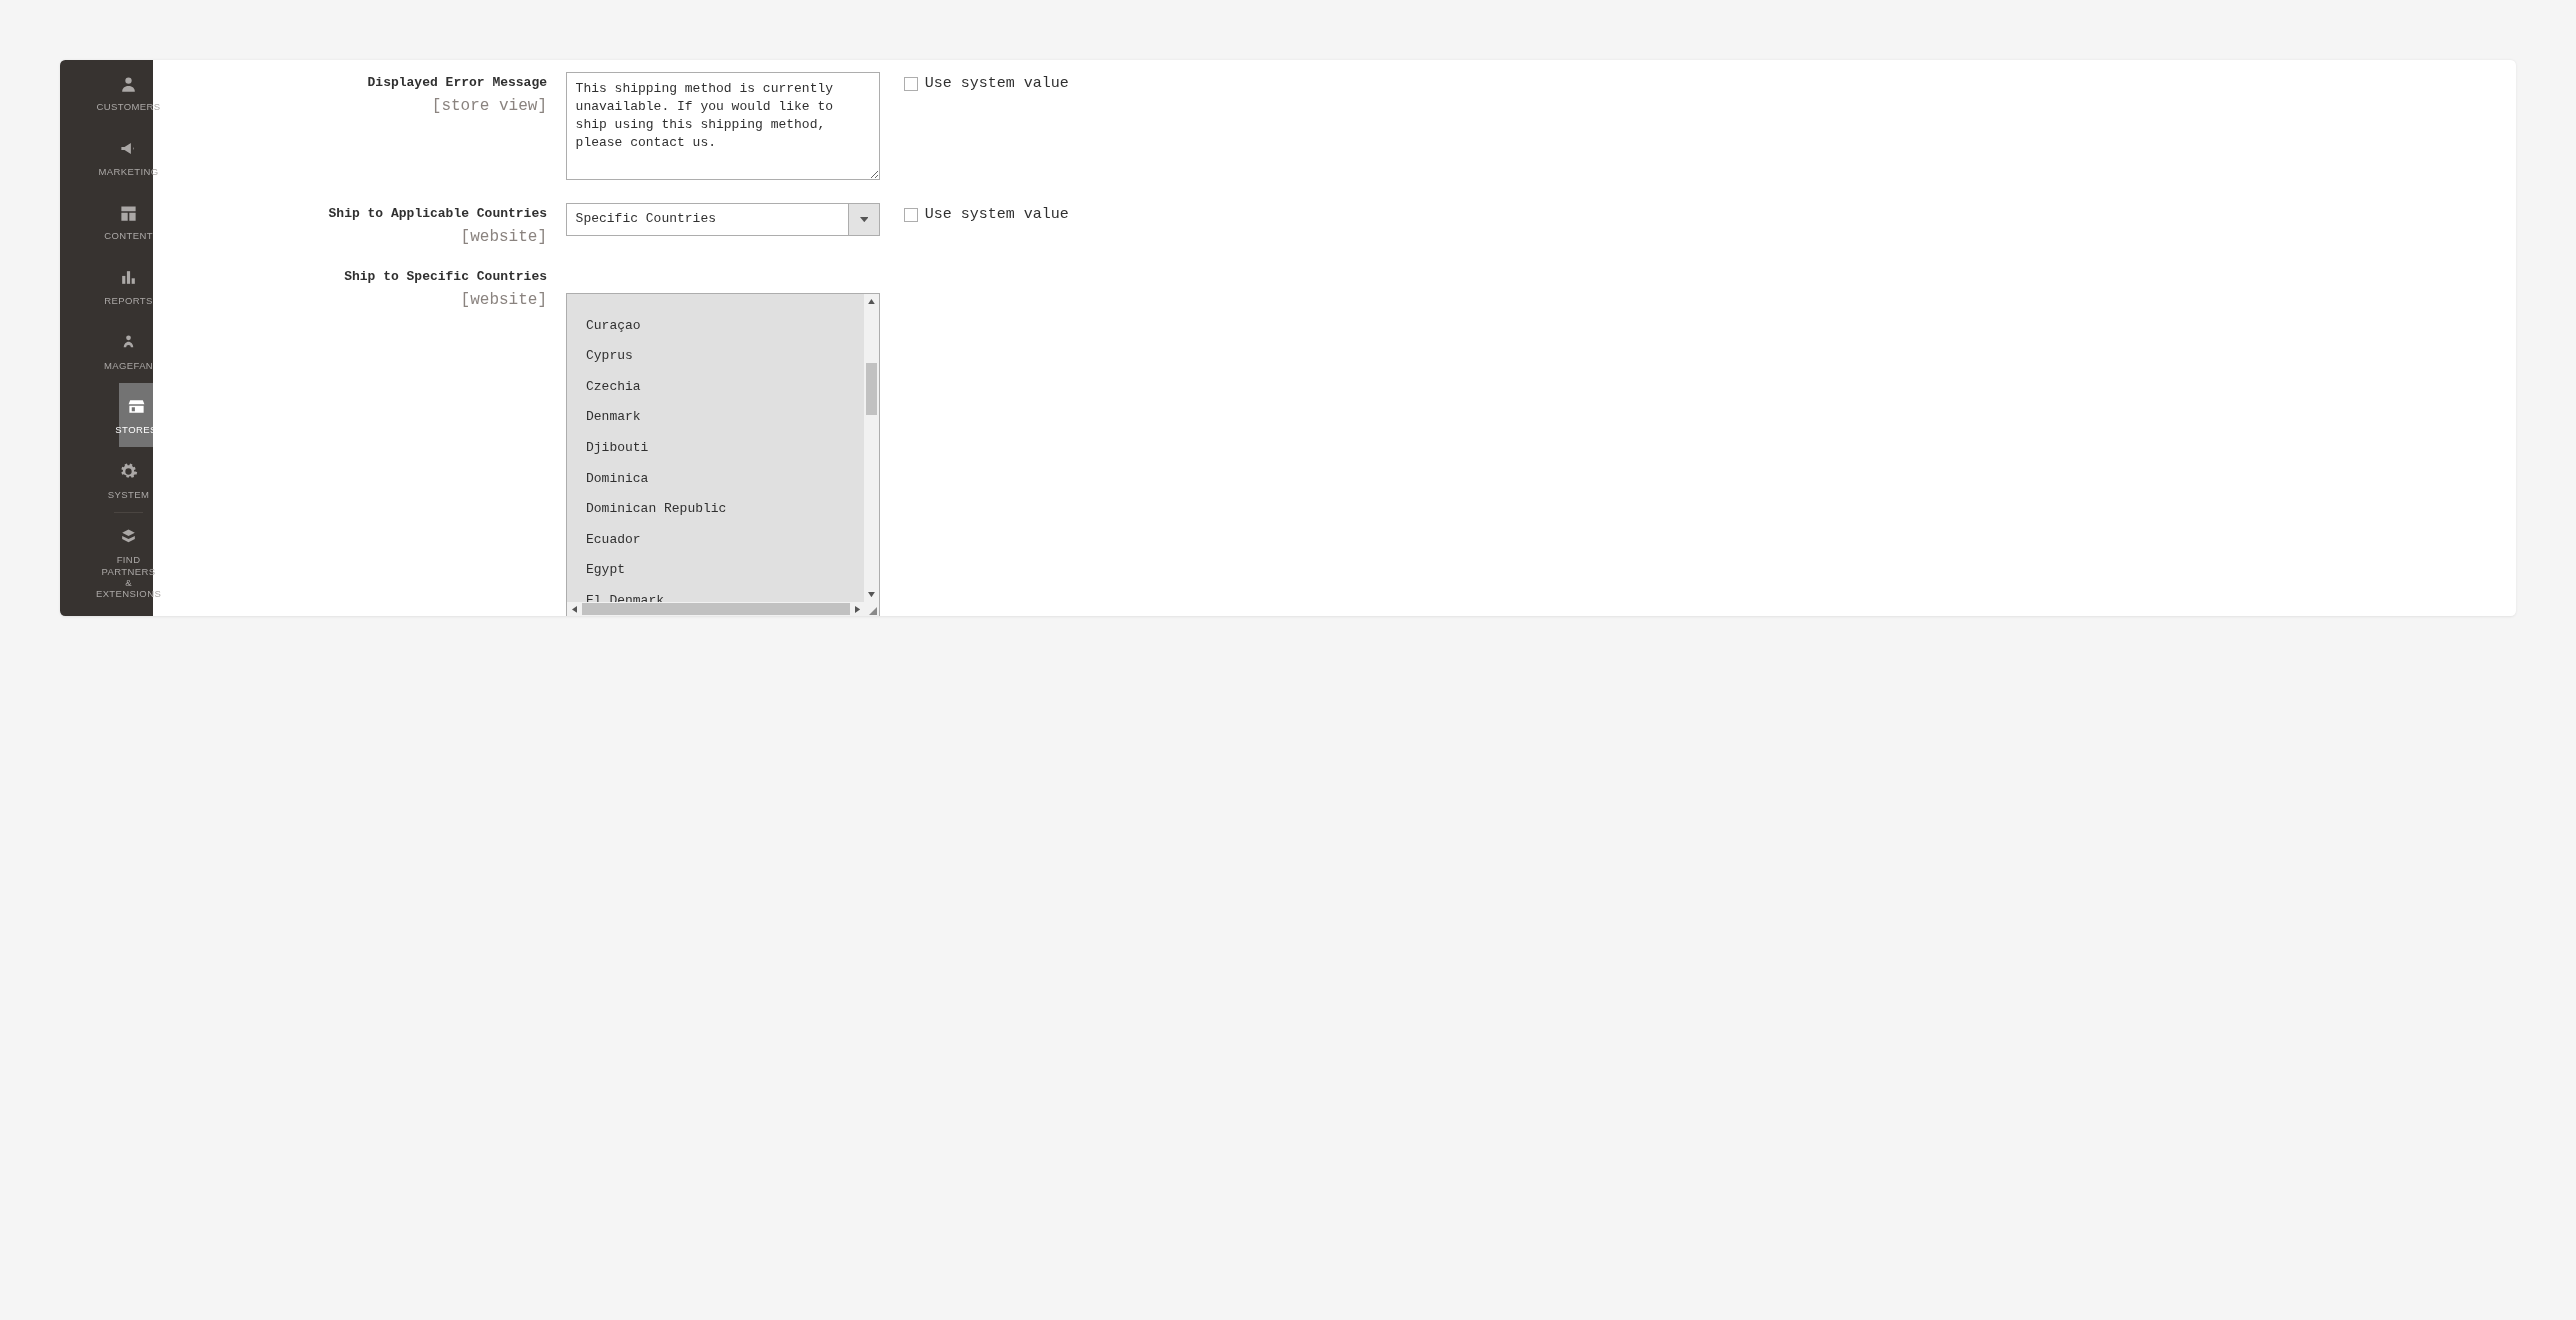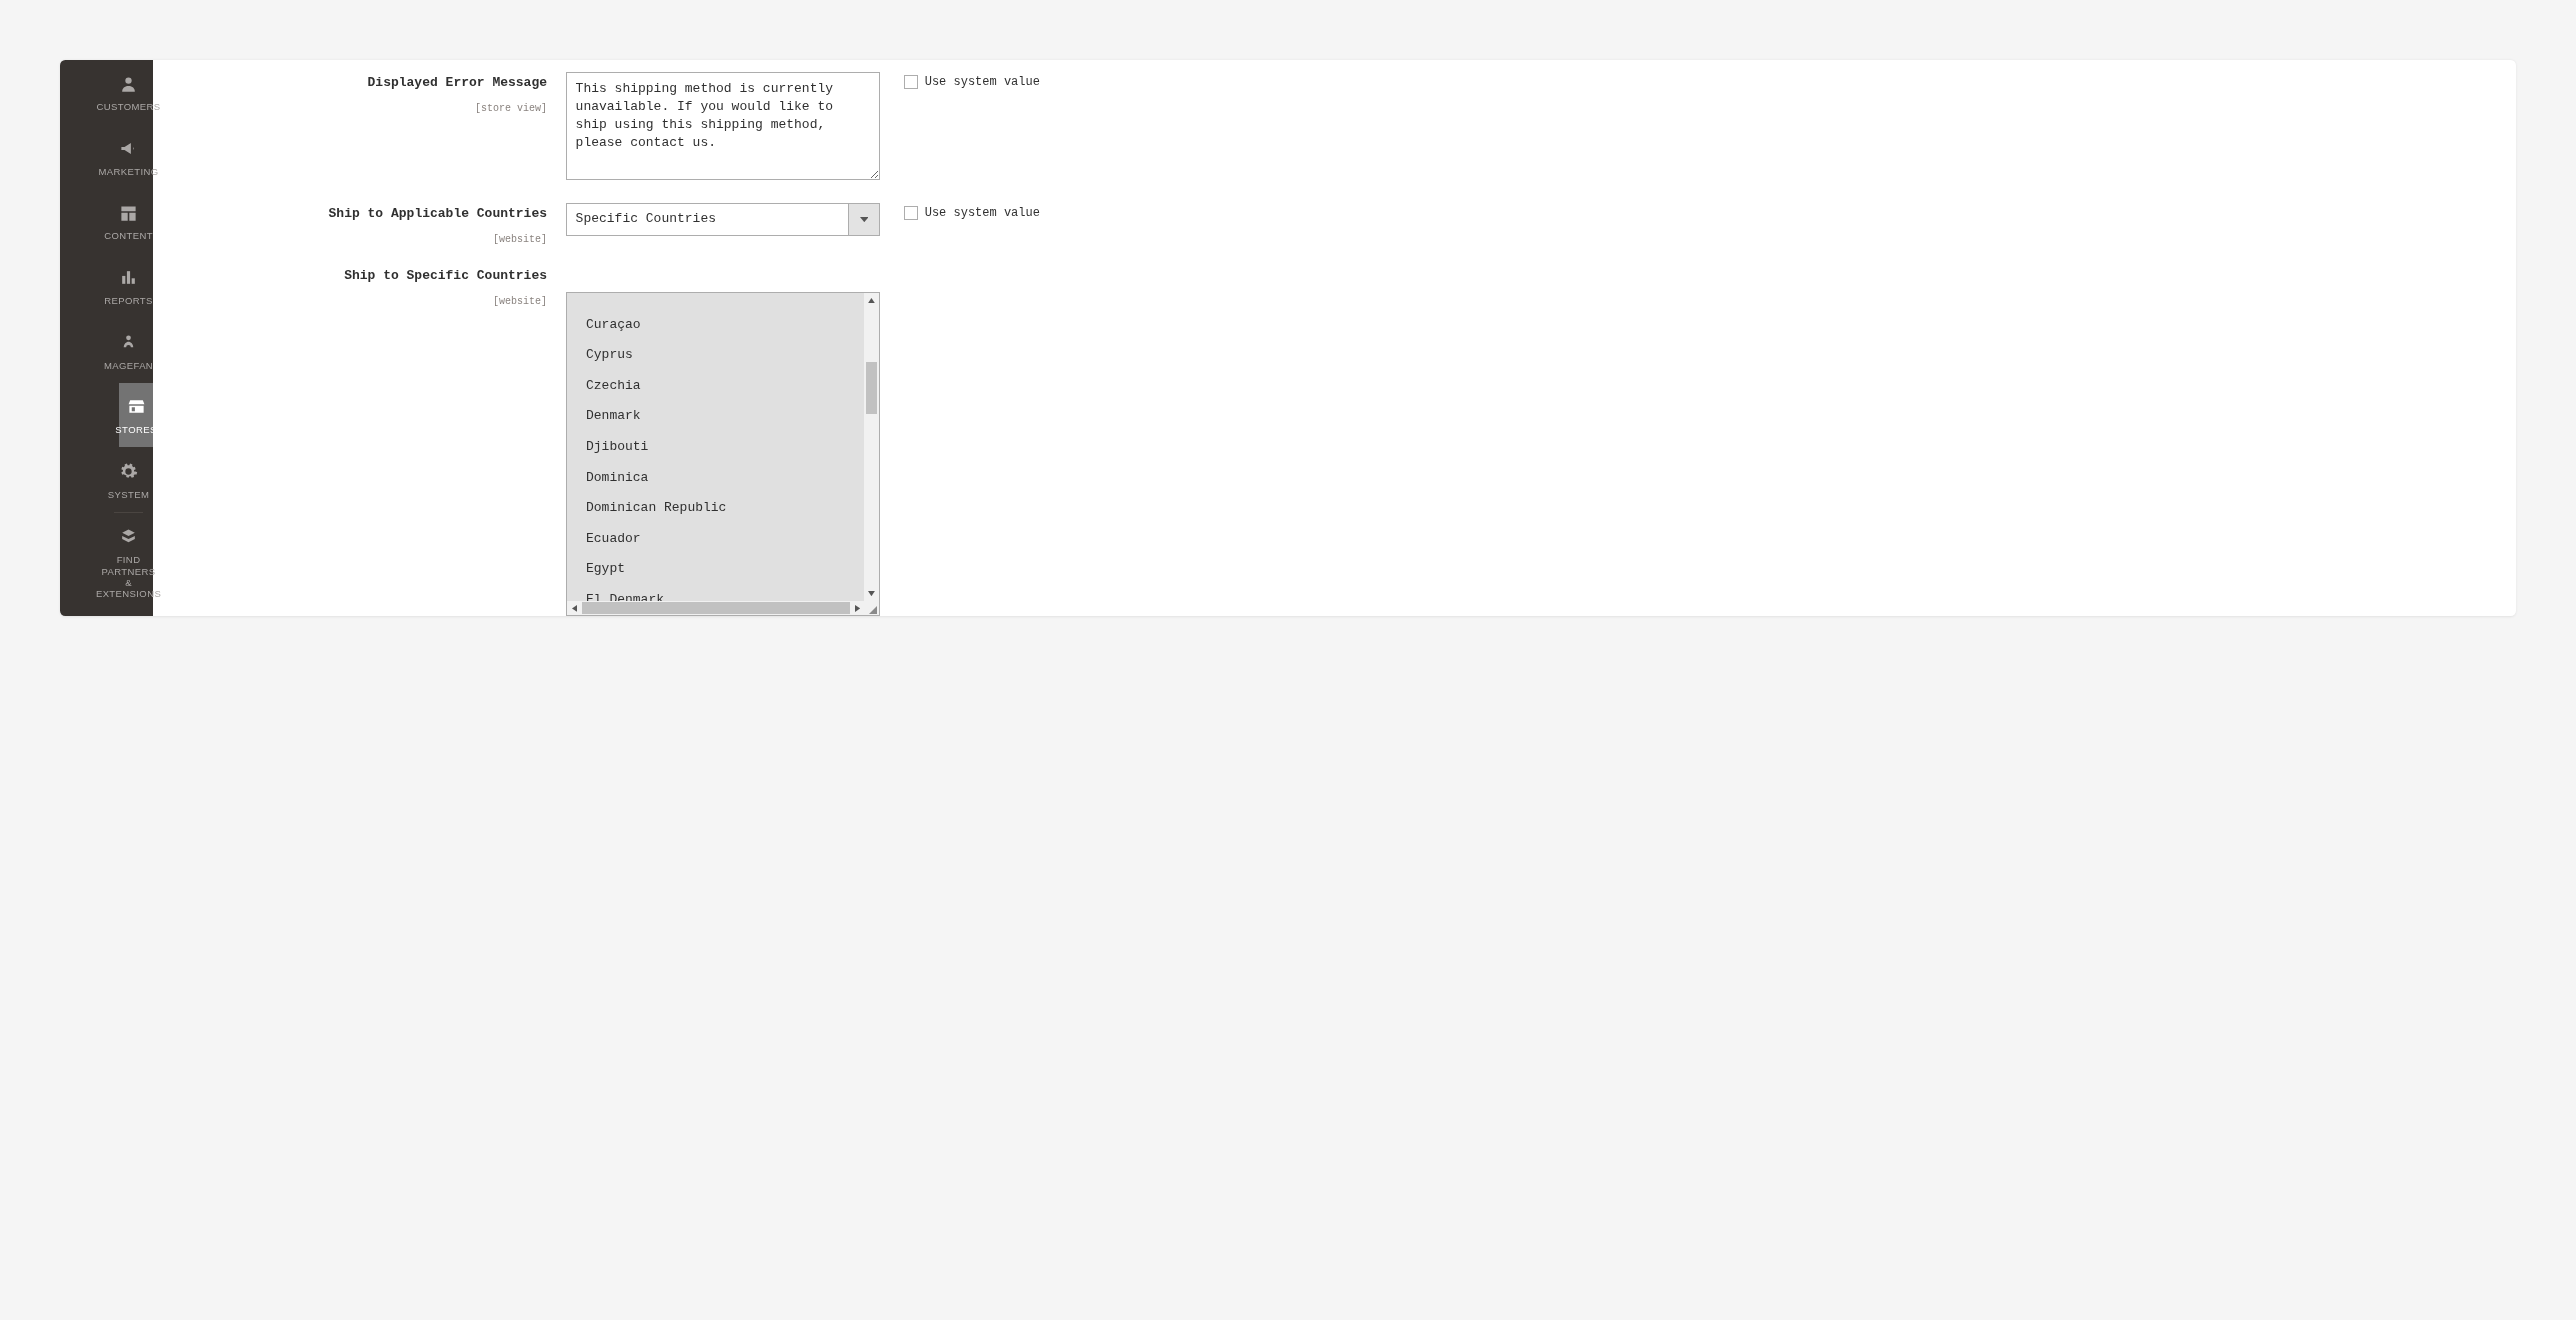--- a/index.html
+++ b/index.html
@@ -83,43 +83,43 @@
       padding-right: 19px;
       padding-top: 3.4px;
     }
     .field-label {
       color: #303030;
       font-size: 13px;
       font-weight: 600;
     }
     .field-scope {
       color: #8a837f;
-      font-size: 10px;
-      margin-top: 13px;
+      font-size: 16px;
+      margin-top: 7px;
     }
     .field-control-col {
       width: 314px;
     }
     .field-extra-col {
       padding-left: 24px;
       padding-top: 3.4px;
       display: flex;
       align-items: center;
     }
     .checkbox-box {
       width: 13.8px;
       height: 13.8px;
       border: 0.9px solid #adadad;
       background: #fff;
       margin-right: 6.9px;
       cursor: pointer;
     }
     .checkbox-label {
       color: #303030;
-      font-size: 12px;
+      font-size: 15px;
       cursor: pointer;
     }
     textarea.control {
       width: 100%;
       height: 108px;
       border: 0.9px solid #adadad;
       padding: 6.9px 8.6px;
       font-family: inherit;
       font-size: 13px;
       color: #303030;

